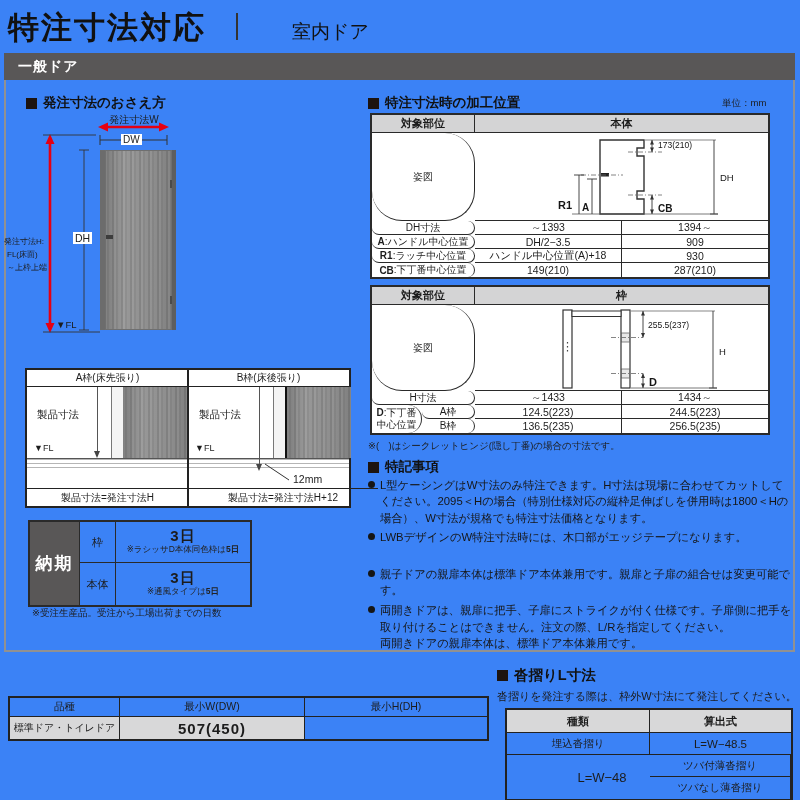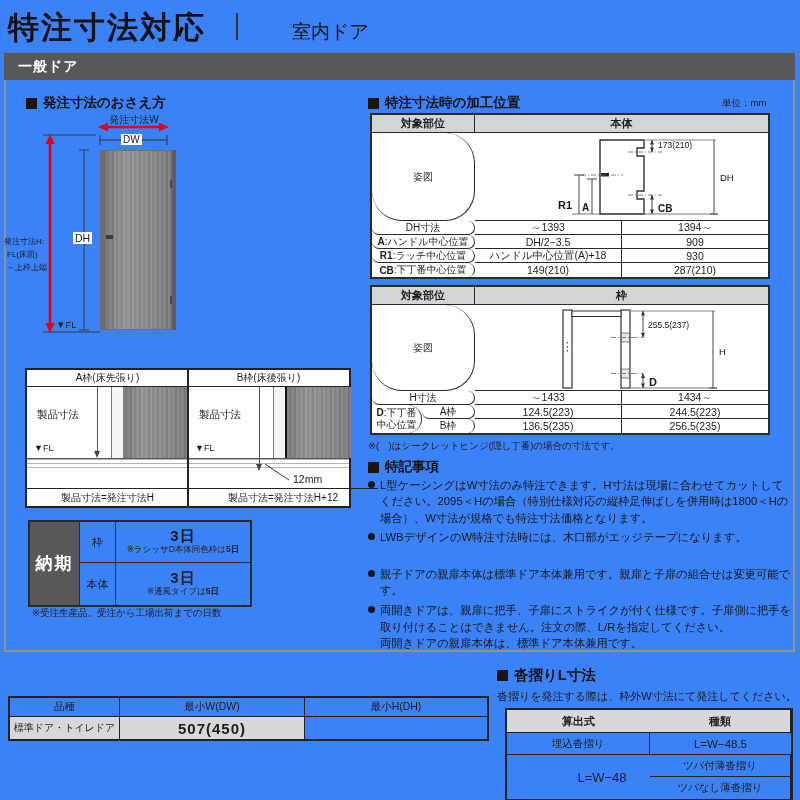--- a/index.html
+++ b/index.html
@@ -311,22 +311,22 @@
     <div class="data t10 nobot">標準ドア・トイレドア</div>
     <div class="data num nobot">507(450)</div>
   </div>
 
   <div class="abs sec-h big" style="left:497px;top:666px;">
     <span class="sq"></span>
     <span>沓摺りL寸法</span>
   </div>
   <div class="abs t11" style="left:497px;top:689px;">沓摺りを発注する際は、枠外W寸法にて発注してください。</div>
   <div class="abs kz-t" style="left:505px;top:708px;width:284px;">
+    <div class="gray">種類</div>
     <div class="gray noright">算出式</div>
-    <div class="gray">種類</div>
     <div class="t105">埋込沓摺り</div>
     <div class="noright" style="font-size:11.5px;">L=W−48.5</div>
     <div class="t105">ツバ付薄沓摺り</div>
     <div class="kz-merge noright nobot">L=W−48</div>
     <div class="t105 nobot">ツバなし薄沓摺り</div>
   </div>
 
 </div>
 
 </body></html>

